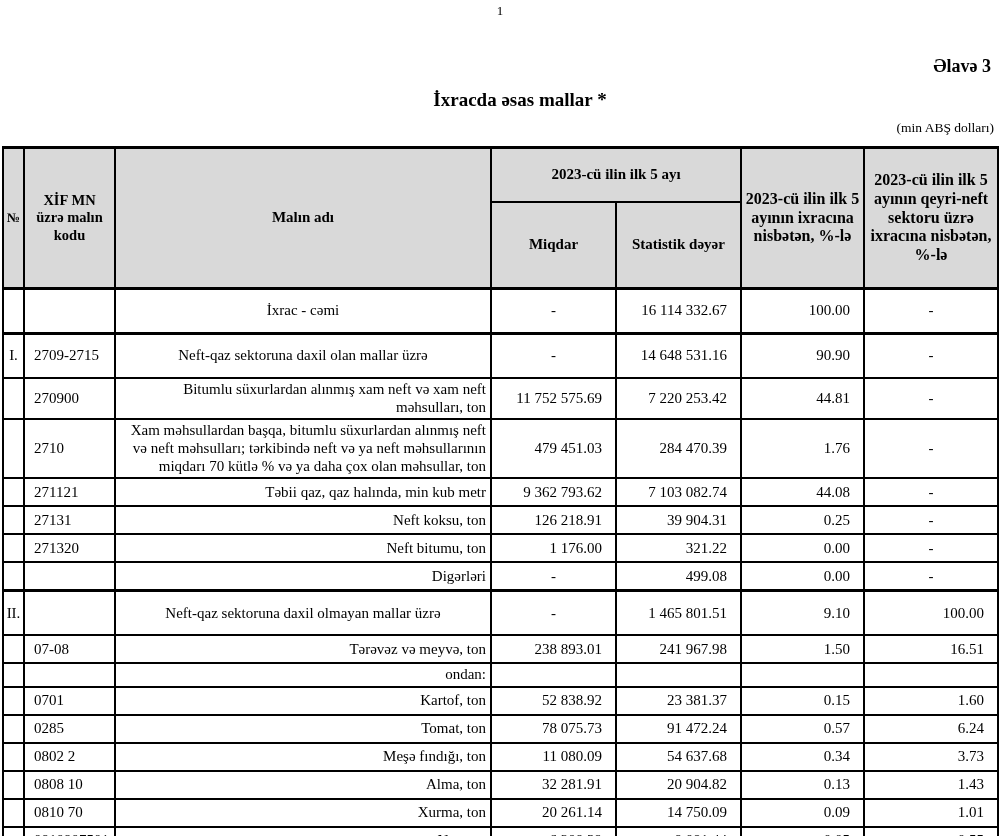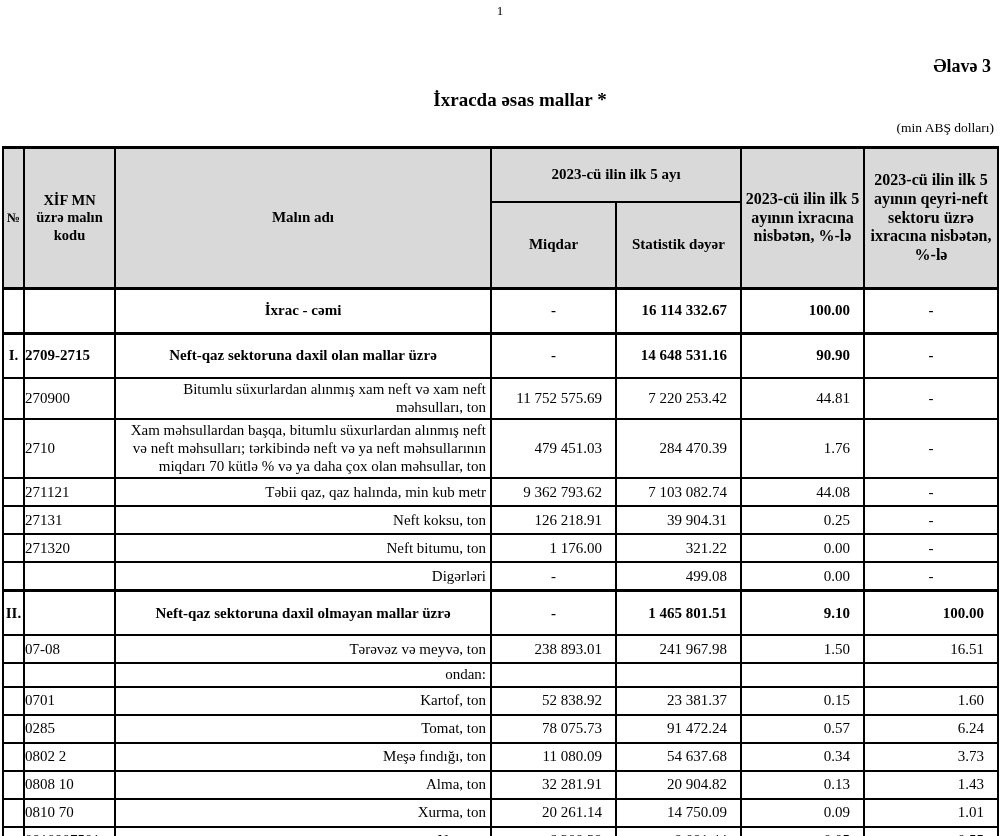--- a/index.html
+++ b/index.html
@@ -54,27 +54,27 @@
     text-align:center;
     padding:2px 3px;
   }
   thead tr.hdr-top{height:54px;}
   thead tr.hdr-sub{height:87px;}
   th.h-pct1,th.h-pct2{font-size:16px;}
   th.h-code{border-left-width:1px;font-size:14.5px;}
   th.h-no{font-size:13px;padding:2px 0;}
   td{padding:2px 4px;vertical-align:middle;background:#fff;}
   .c-no{text-align:center;padding:2px 1px;}
-  .c-code{text-align:left;padding-left:0;border-left-width:1px;}
+  .c-code{text-align:left;padding-left:9px;border-left-width:1px;}
   .c-name{text-align:right;padding-left:5px;}
   .c-qty,.c-value,.c-pct-total,.c-pct-nonoil{
     text-align:right;padding-right:13px;
   }
   td.dash{text-align:center;padding-right:4px;}
-  tr.r-total td,tr.r-section td{font-weight:bold;border-top-width:3px;}
+  tr.r-total td,tr.r-section td{font-weight:normal;border-top-width:3px;}
   tr.r-total .c-name,tr.r-section .c-name{text-align:center;padding-left:4px;}
   tr.r-total td{height:38px;}
   tr.r-section td{height:38px;}
   tr.r-item td{height:22px;}
   tr.r-subitem td{height:22px;}
   tr.r-subheader td{height:15px;}
   tr.r-subitem .c-name{padding-left:26px;}
   tr.r-subheader .c-name{padding-left:50px;}
 </style>
 </head>

